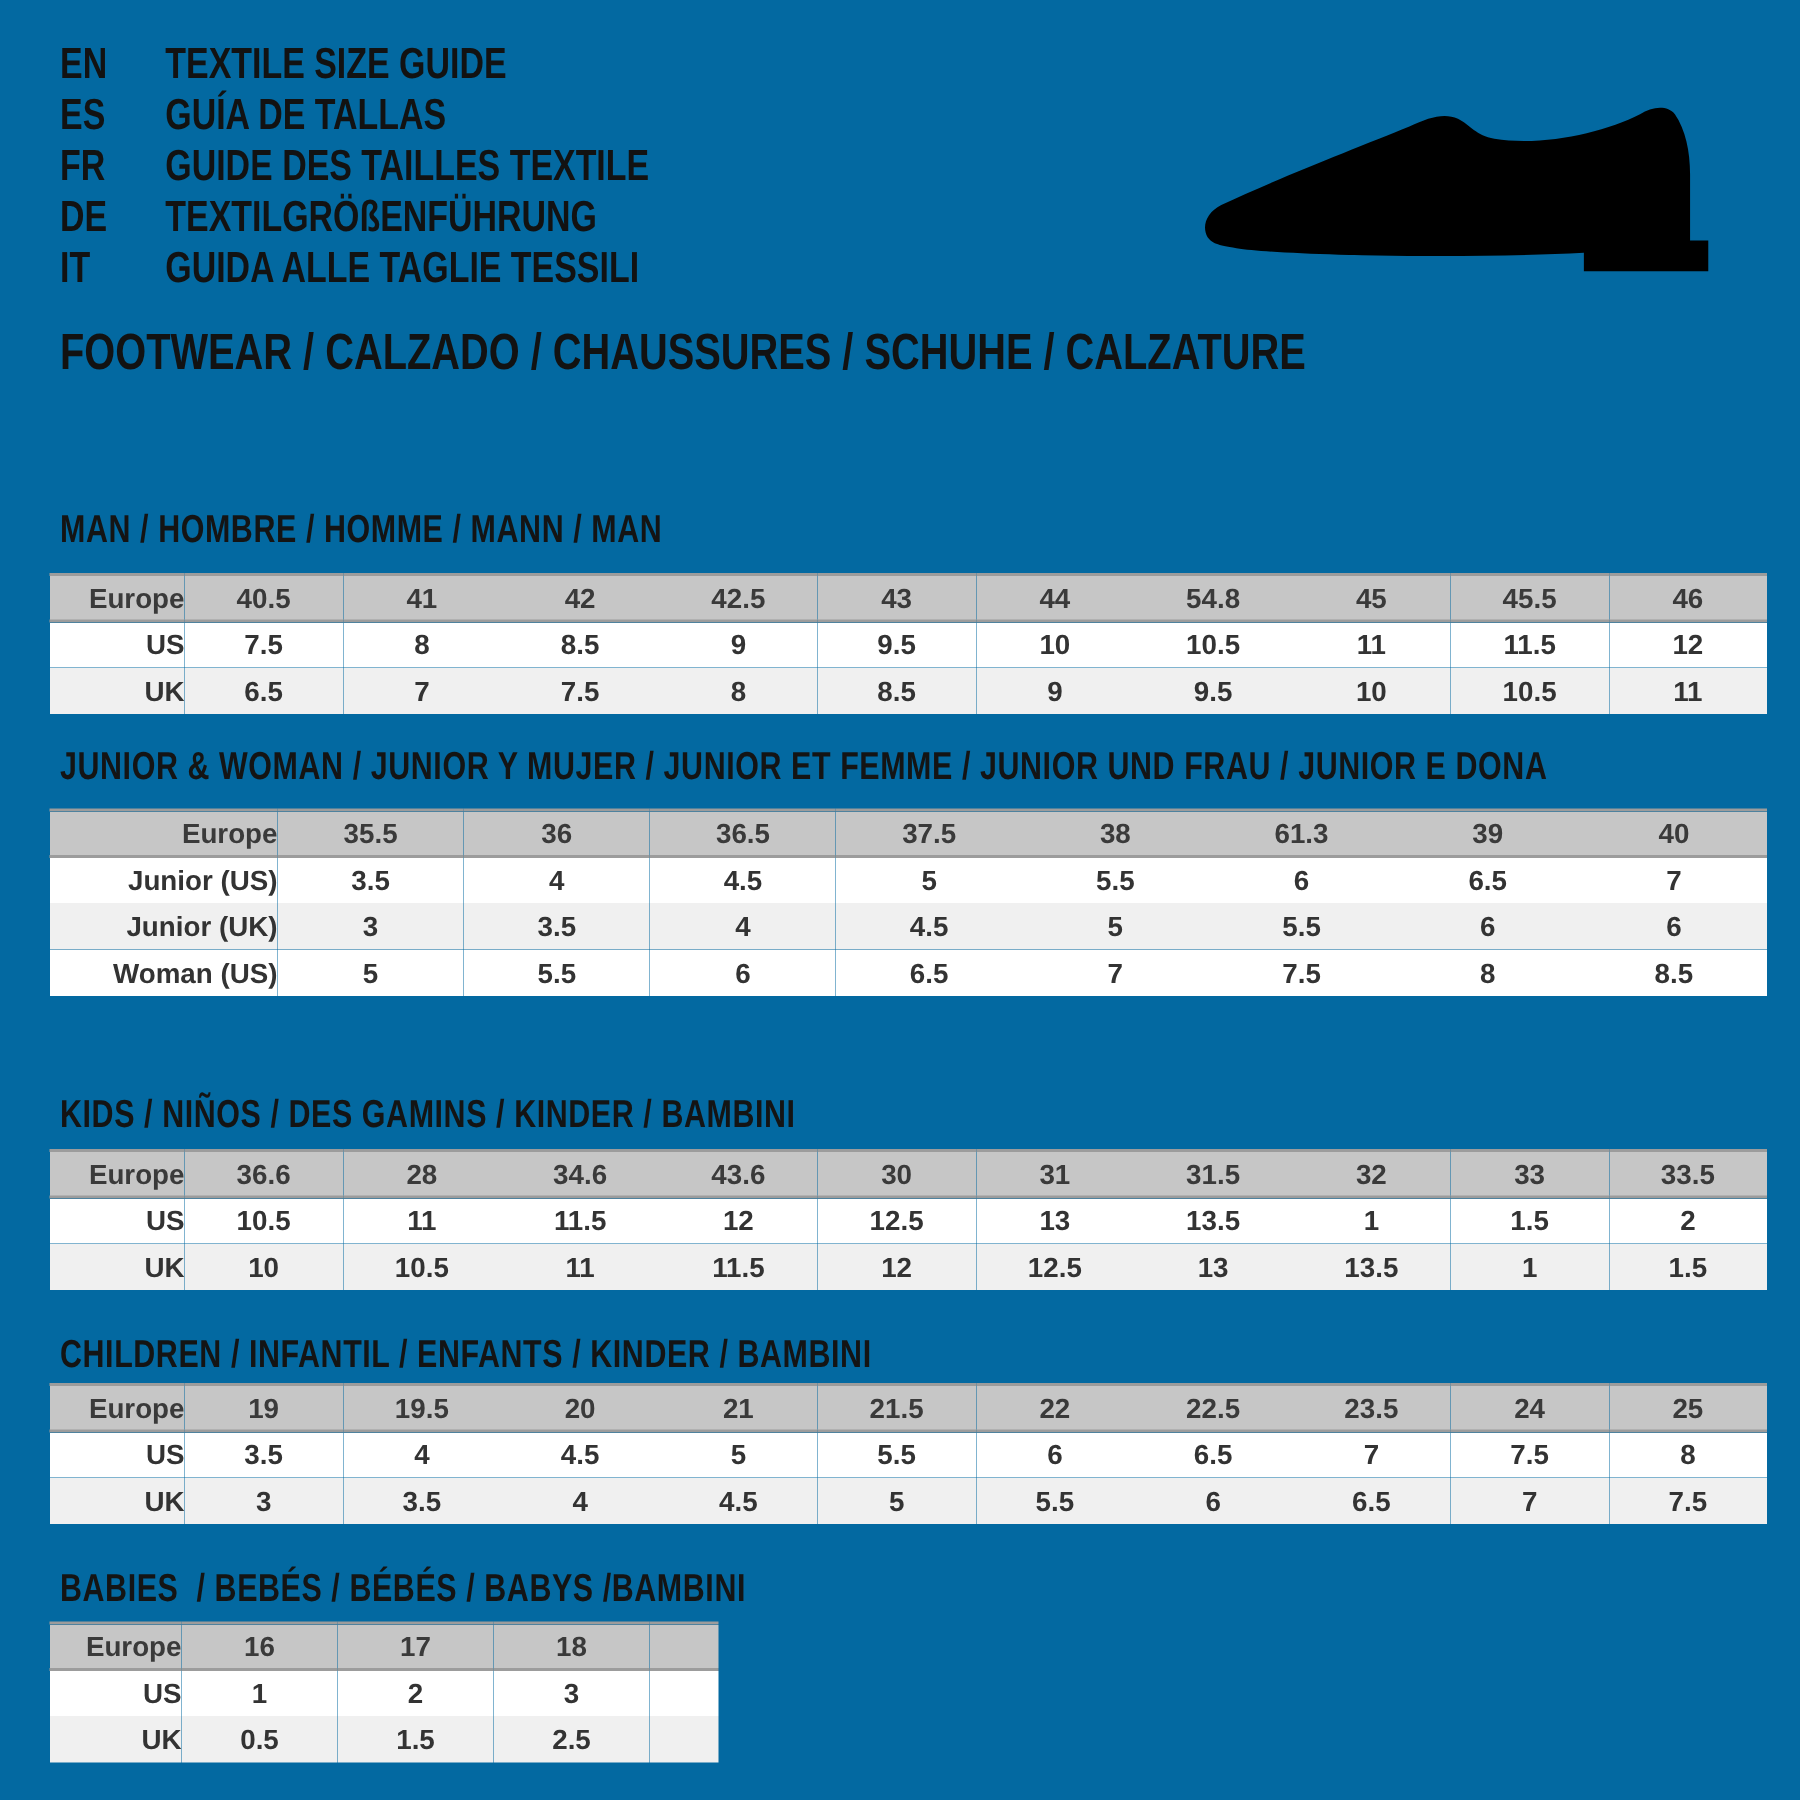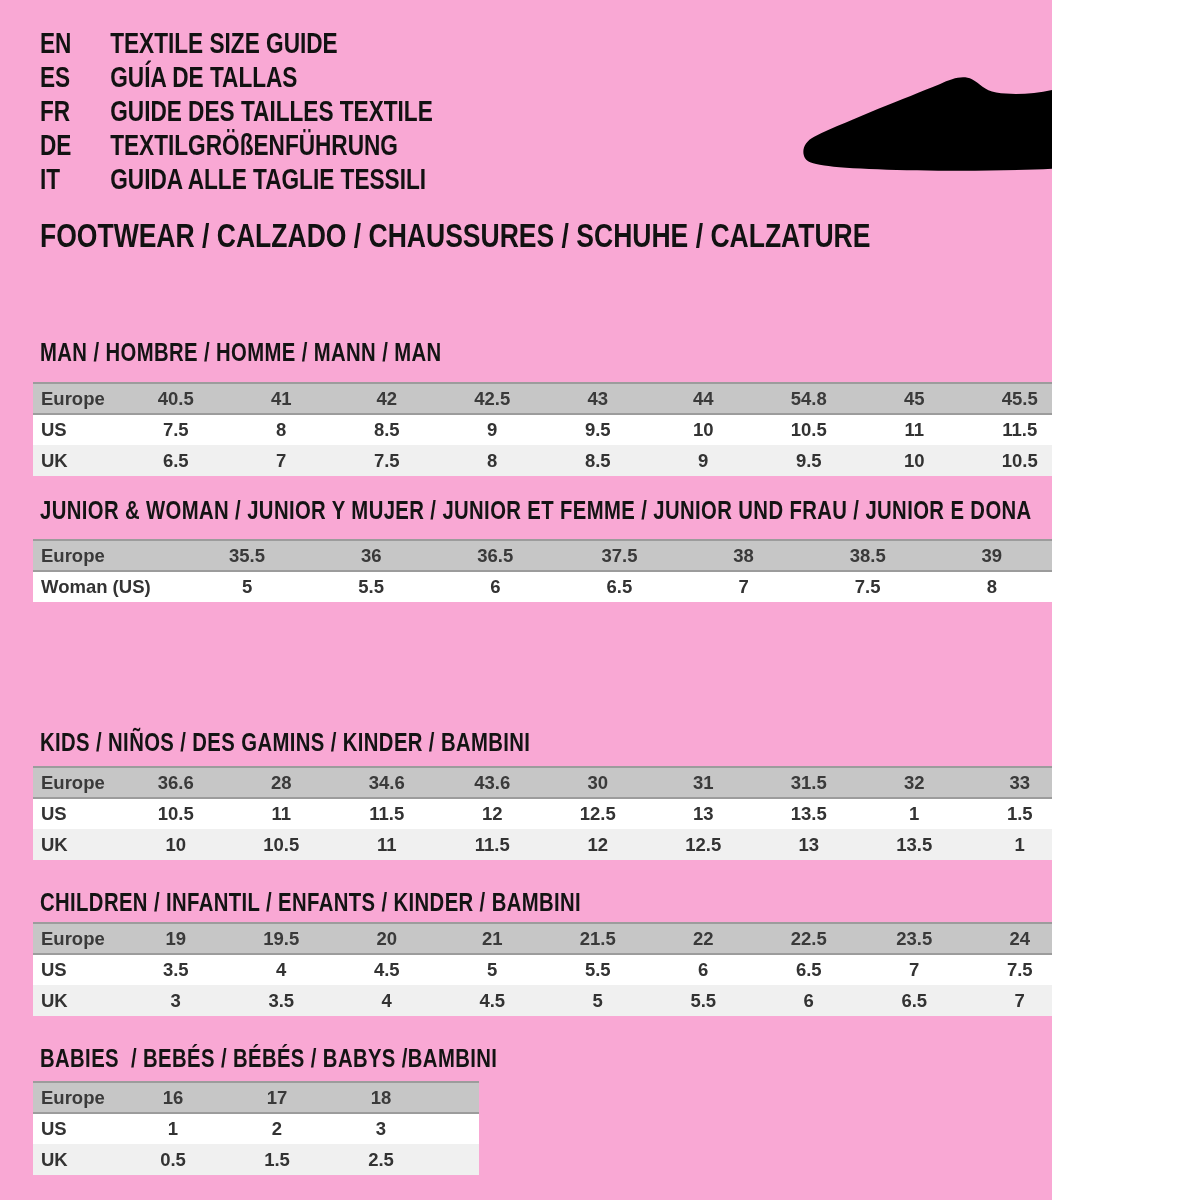--- a/index.html
+++ b/index.html
@@ -1,20 +1,20 @@
 <!DOCTYPE html>
 <html><head>
 <meta charset="utf-8">
 <style>
   * { margin:0; padding:0; box-sizing:border-box; }
   html,body { background:#ffffff; }
   .page {
     position:relative;
-    width:1052px; height:1200px;
-    background:#f9a8d4;
+    width:1200px; height:1200px;
+    background:#0369a1;
     overflow:hidden;
     font-family:"Liberation Sans", sans-serif;
     color:#1a1a1a;
     text-decoration:underline;
   }
 
   
   .lang-block {
     position:absolute; left:40px; top:26px;
     transform:scaleX(0.78); transform-origin:left top;
@@ -67,21 +67,21 @@
 
   .size-table td {
     height:31px;
     font-size:18.5px; font-weight:bold;
     color:#333333;
     text-align:center;
     padding:0;
     white-space:nowrap;
     overflow:hidden;
   }
-  .size-table td.lbl { text-align:left; padding-left:8px; }
+  .size-table td.lbl { text-align:right; padding-left:8px; }
   .size-table tr:first-child td {
     background:#c6c6c6;
     border-top:2px solid #9c9c9c;
     border-bottom:2px solid #9c9c9c;
     color:#3a3a3a;
   }
   .size-table tr:nth-child(odd):not(:first-child) td { background:#f0f0f0; }
   .size-table tr:nth-child(even) td { background:#ffffff; }
   .size-table tr:first-child td { background:#c6c6c6; } 
 </style>
@@ -209,23 +209,45 @@
         <col>
     </colgroup>
     <tbody>
         <tr>
           <td class="lbl">Europe</td>
           <td>35.5</td>
           <td>36</td>
           <td>36.5</td>
           <td>37.5</td>
           <td>38</td>
-          <td>38.5</td>
+          <td>61.3</td>
           <td>39</td>
           <td>40</td>
+        </tr>
+        <tr>
+          <td class="lbl">Junior (US)</td>
+          <td>3.5</td>
+          <td>4</td>
+          <td>4.5</td>
+          <td>5</td>
+          <td>5.5</td>
+          <td>6</td>
+          <td>6.5</td>
+          <td>7</td>
+        </tr>
+        <tr>
+          <td class="lbl">Junior (UK)</td>
+          <td>3</td>
+          <td>3.5</td>
+          <td>4</td>
+          <td>4.5</td>
+          <td>5</td>
+          <td>5.5</td>
+          <td>6</td>
+          <td>6</td>
         </tr>
         <tr>
           <td class="lbl">Woman (US)</td>
           <td>5</td>
           <td>5.5</td>
           <td>6</td>
           <td>6.5</td>
           <td>7</td>
           <td>7.5</td>
           <td>8</td>

